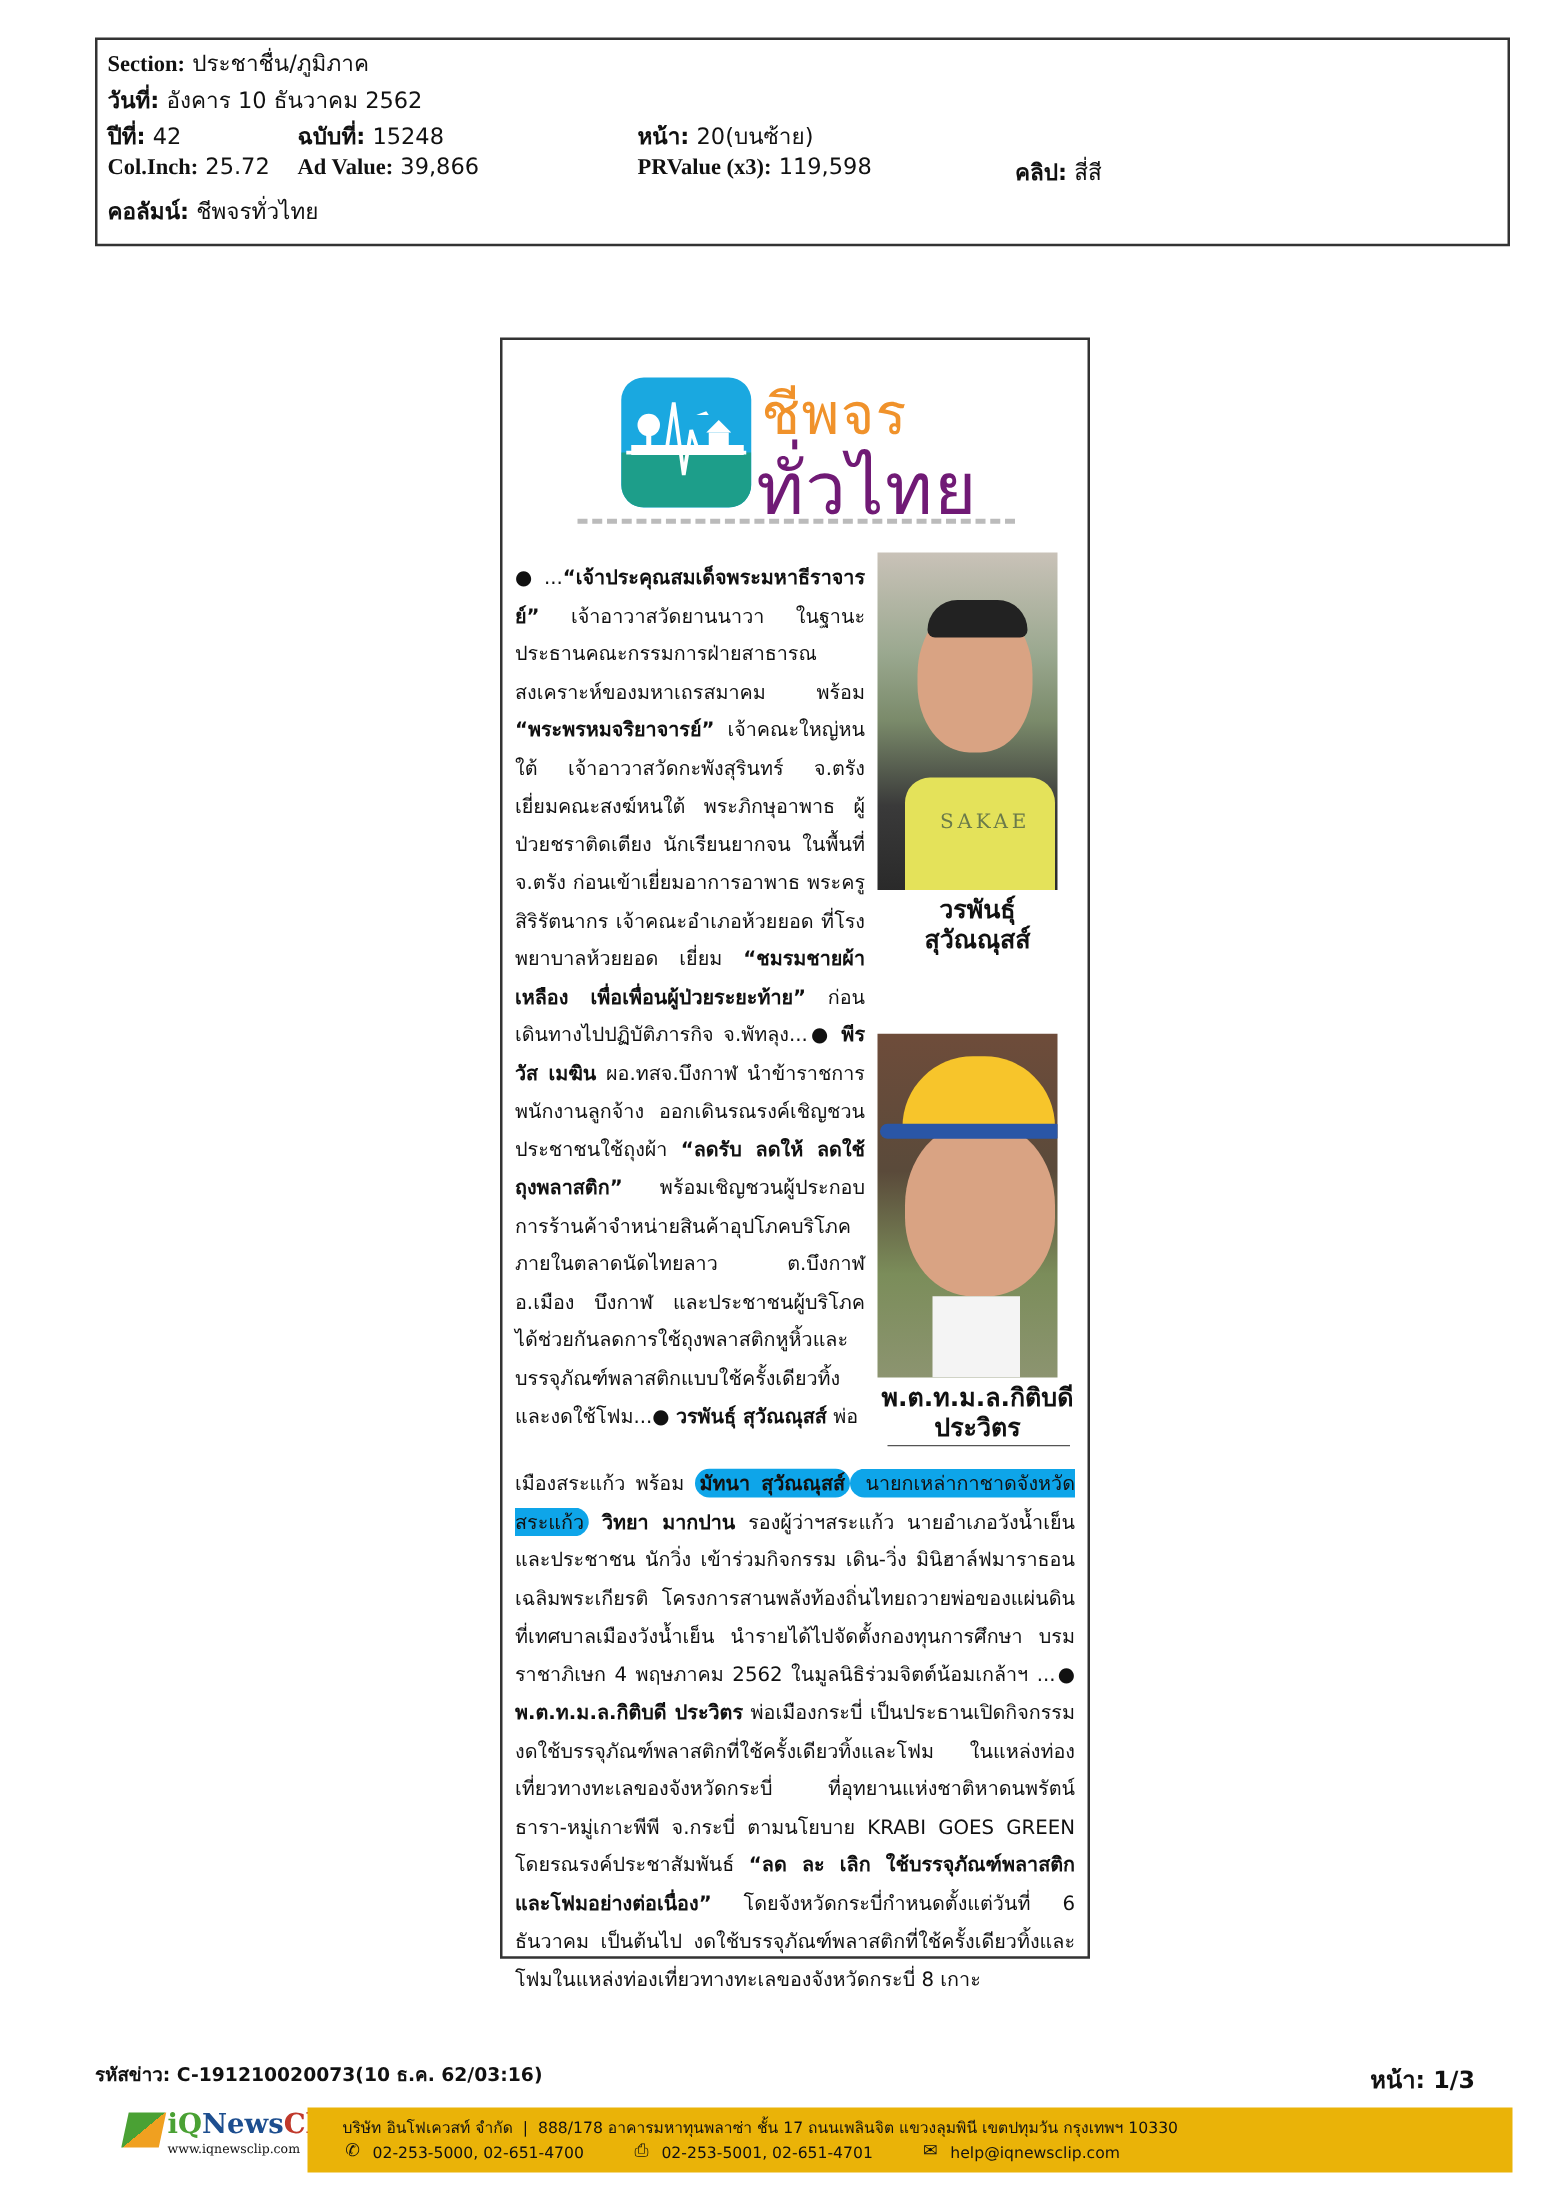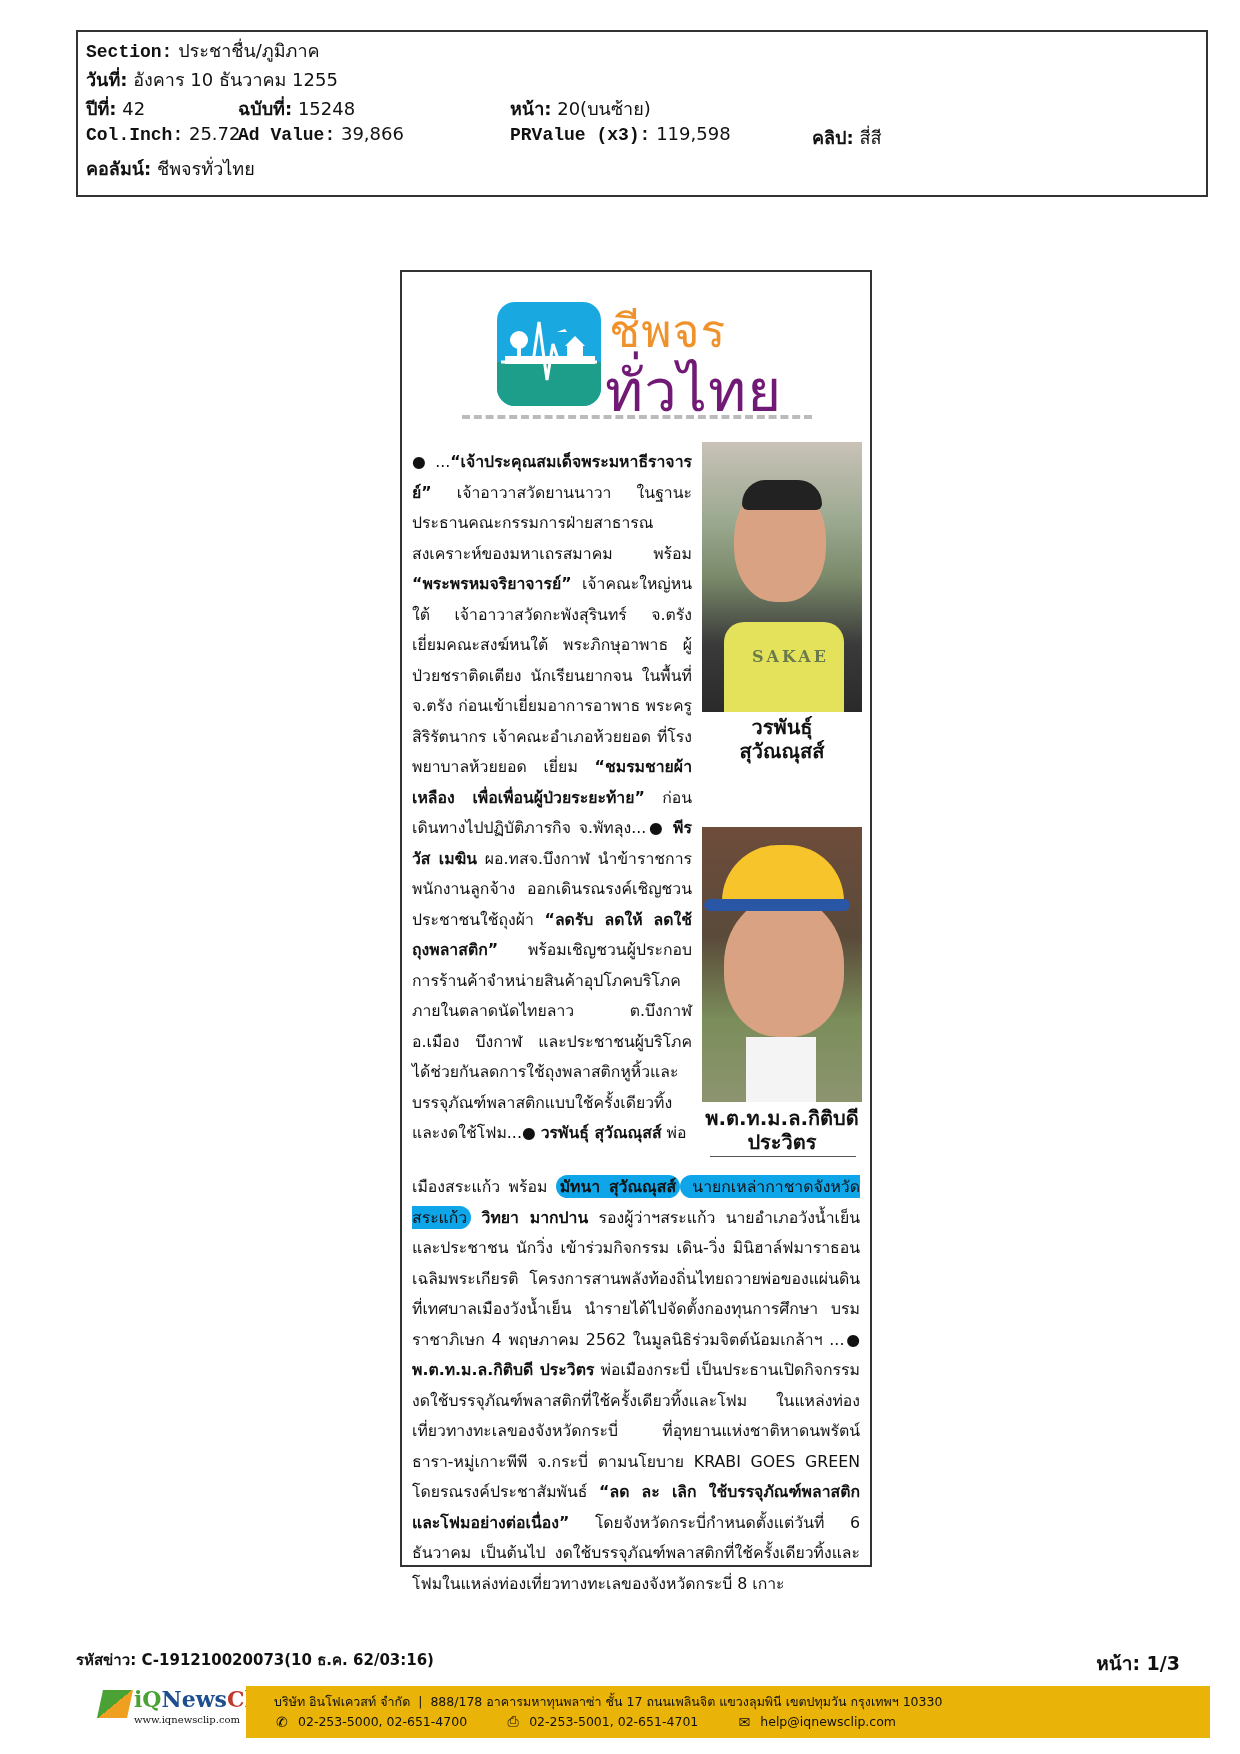--- a/index.html
+++ b/index.html
@@ -6,40 +6,40 @@
   body { width: 1240px; height: 1754px; position: relative; font-family: "DejaVu Sans", sans-serif; color: #111; overflow: hidden; }
 
   
   .hdr { position: absolute; left: 76px; top: 30px; width: 1132px; height: 167px; border: 2px solid #333; box-sizing: border-box; display: flex; }
   .hdr-left { width: 224px; border-right: 2px solid #333; position: relative; }
   .pub-logo { position: absolute; left: 0; right: 0; top: 42px; text-align: center; font-family: "DejaVu Sans", sans-serif; font-weight: 900; font-size: 40px; letter-spacing: 1px; color: #111; }
   .pub-meta { position: absolute; left: 8px; bottom: 6px; font-size: 12px; line-height: 21px; }
   .pub-meta b { font-family: "Liberation Sans", sans-serif; }
   .hdr-right { flex: 1; position: relative; font-size: 18px; }
   .hrow { position: absolute; left: 8px; white-space: nowrap; }
-  .hrow b { font-family: Liberation Mono, monospace; font-weight: bold; }
+  .hrow b { font-family: Liberation Serif, serif; font-weight: bold; }
   .lbl { font-weight: bold; }
 
   
   .clip { position: absolute; left: 400px; top: 270px; width: 472px; height: 1297px; border: 2px solid #333; box-sizing: border-box; background: #fff; }
   .masthead { position: absolute; left: 95px; top: 30px; width: 290px; height: 110px; }
   .app-icon { position: absolute; left: 0; top: 0; width: 104px; height: 104px; border-radius: 18px; overflow: hidden; background: #1aa8e0; }
   .app-icon .ground { position: absolute; left: 0; right: 0; bottom: 0; height: 44px; background: #1d9e8a; }
   .app-icon svg { position: absolute; left: 0; top: 0; }
   .mast-top { position: absolute; left: 112px; top: -8px; font-size: 46px; color: #f0922b; font-weight: 300; letter-spacing: 1px; }
   .mast-bot { position: absolute; left: 108px; top: 42px; font-size: 58px; color: #701a75; font-weight: normal; letter-spacing: 1px; }
   .mast-dash { position: absolute; left: 60px; top: 143px; width: 350px; border-top: 4px dashed #bbb; }
 
   .body-col { position: absolute; left: 10px; top: 175px; width: 280px; font-size: 15.8px; line-height: 30.5px; text-align: justify; }
   .body-full { position: absolute; left: 10px; top: 870px; width: 448px; font-size: 15.8px; line-height: 30.5px; text-align: justify; }
   .body-col p, .body-full p { margin: 0; }
   .b { font-weight: bold; }
   .hl { background: #0ea5e9; border-radius: 14px; padding: 2px 4px; }
 
-  .photo { position: absolute; left: 300px; width: 160px; overflow: hidden; font-weight: bold; }
+  .photo { position: absolute; left: 300px; width: 144px; overflow: hidden; }
   .photo1 { top: 170px; height: 270px; background: linear-gradient(180deg, #c9c2b8 0%, #9aa88f 30%, #7a8a6a 50%, #3a3a3a 75%, #2a2a2a 100%); }
   .photo2 { top: 555px; height: 275px; background: linear-gradient(180deg, #6e4c3a 0%, #5a4a3a 40%, #7b8d5a 70%, #8c9470 100%); }
   .face { position: absolute; border-radius: 48% 48% 45% 45%; background: #d9a383; }
   .caption { position: absolute; left: 300px; width: 160px; text-align: center; font-size: 20px; line-height: 24px; font-weight: bold; }
   .cap-rule { position: absolute; left: 308px; width: 146px; border-top: 1.5px solid #555; }
 
   
   .news-code { position: absolute; left: 76px; top: 1648px; font-size: 15px; font-weight: bold; white-space: nowrap; }
   .page-num { position: absolute; right: 60px; top: 1648px; font-size: 19px; font-weight: bold; }
   .iq-logo { position: absolute; left: 100px; top: 1686px; width: 160px; height: 52px; }
@@ -55,21 +55,21 @@
 </style>
 </head>
 <body>
 
 <div class="hdr">
   <div class="hdr-right">
     <div class="hrow" style="top:4px">
       <b>Section:</b> <span>ประชาชื่น/ภูมิภาค</span>
     </div>
     <div class="hrow" style="top:33px">
-      <span class="lbl">วันที่:</span> <span>อังคาร 10 ธันวาคม 1255</span>
+      <span class="lbl">วันที่:</span> <span>อังคาร 10 ธันวาคม 2562</span>
     </div>
     <div class="hrow" style="top:62px">
       <span class="lbl">ปีที่:</span> <span>42</span>
     </div>
     <div class="hrow" style="top:62px; left:160px">
       <span class="lbl">ฉบับที่:</span> <span>15248</span>
     </div>
     <div class="hrow" style="top:62px; left:432px">
       <span class="lbl">หน้า:</span> <span>20(บนซ้าย)</span>
     </div>

